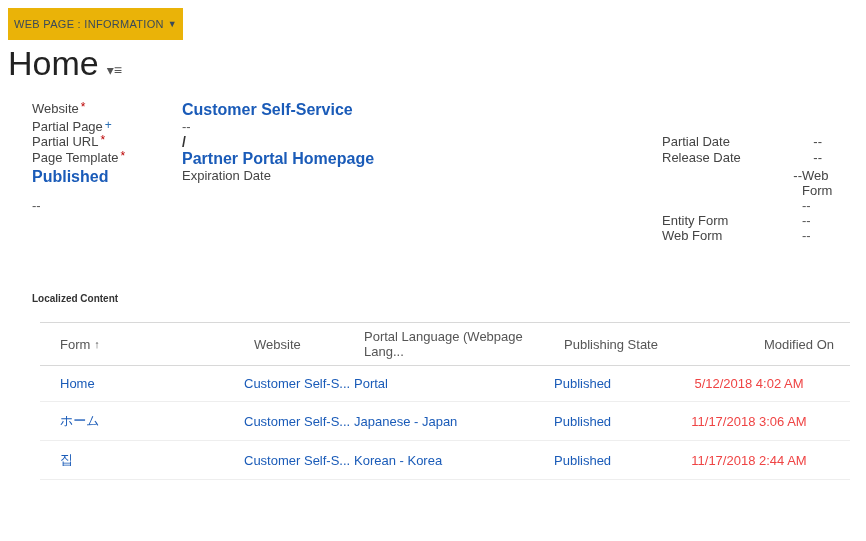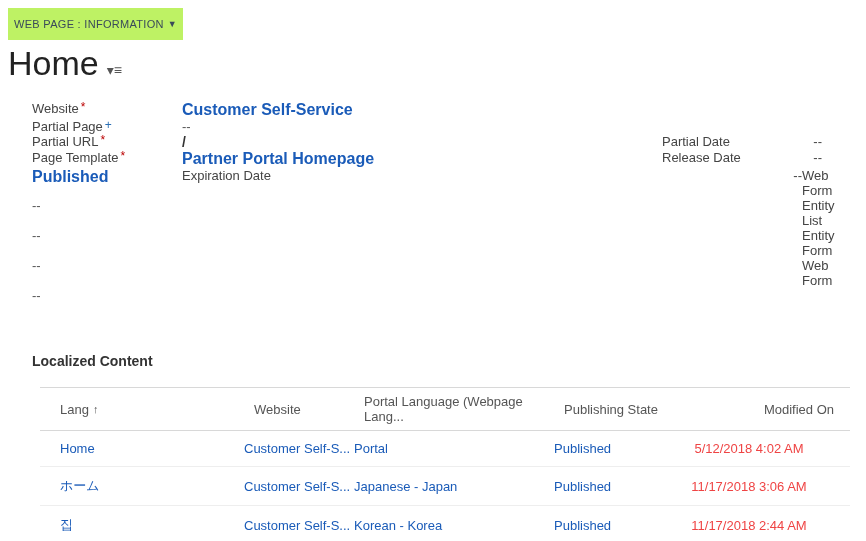--- a/index.html
+++ b/index.html
@@ -8,21 +8,21 @@
     padding: 8px;
     font-family: "Segoe UI", Arial, sans-serif;
     font-size: 13px;
     color: #333;
     background: #fff;
     width: 866px;
   }
   .breadcrumb {
     display: inline-flex;
     align-items: center;
-    background: #bef264;
+    background: #eab308;
     padding: 10px 6px;
     font-size: 11px;
     color: #3a4a5a;
     letter-spacing: 0.3px;
   }
   .breadcrumb .caret {
     margin-left: 4px;
     font-size: 9px;
     color: #3a4a5a;
   }
@@ -66,21 +66,21 @@
     font-size: 14px;
   }
   .field-empty {
     color: #555;
     font-size: 13px;
   }
   .right-label { color: #444; font-size: 13px; }
   .right-val { color: #444; font-size: 13px; text-align: right; }
   .section-header {
     margin: 50px 0 8px 24px;
-    font-size: 14px;
+    font-size: 10px;
     font-weight: 600;
     color: #333;
   }
   .grid {
     margin: 18px 8px 0 32px;
   }
   .grid-header, .grid-row {
     display: grid;
     grid-template-columns: 200px 110px 200px 110px 170px;
     align-items: center;
@@ -150,21 +150,20 @@
 
   <div class="field-value-link">Published</div>
   <div class="right-label">Expiration Date</div>
   <div class="right-val">--</div>
 
   <div class="field-label">Web Form</div>
   <div class="field-empty">--</div>
   <div></div>
     <div></div>
 
-  <div class="field-label">Entity List</div>
   <div class="field-empty">--</div>
   <div></div>
     <div></div>
 
   <div class="field-label">Entity Form</div>
   <div class="field-empty">--</div>
   <div></div>
     <div></div>
 
   <div class="field-label">Web Form</div>
@@ -172,21 +171,21 @@
   <div></div>
     <div></div>
 
 </div>
 
 <div class="section-header">Localized Content</div>
 
 <div class="grid">
   <div class="grid-header">
     <div class="sort-col">
-      <span>Lang</span>
+      <span>Form</span>
       <span class="sort-arrow">↑</span>
     </div>
     <div class="col-center">Website</div>
     <div class="col-center">Portal Language (Webpage Lang...</div>
     <div class="col-center">Publishing State</div>
     <div class="col-mod">Modified On</div>
   </div>
 
   <div class="grid-row">
     <div class="cell-link cell-name">Home</div>

